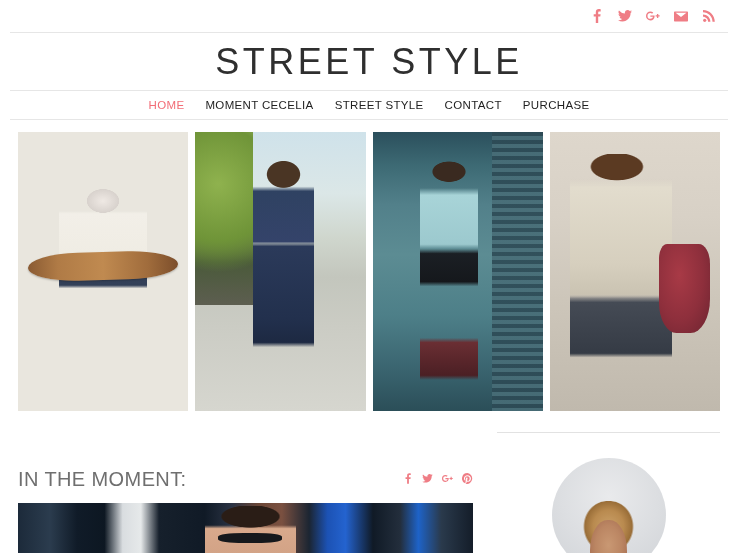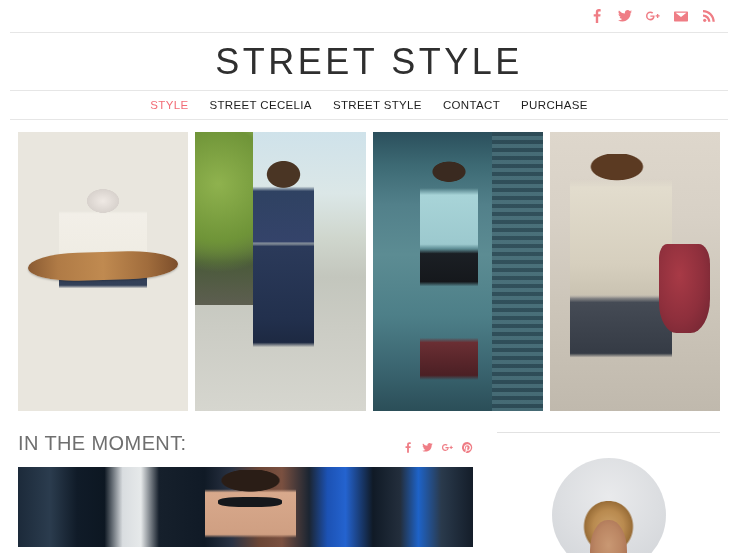--- a/index.html
+++ b/index.html
@@ -170,21 +170,21 @@
 
   
   .content {
     display: flex;
     margin: 21px 18px 0 18px;
     gap: 24px;
   }
   .main-col { width: 455px; flex: 0 0 455px; }
   .side-col { flex: 1 1 auto; }
 
-  .post-head { display:flex; align-items: flex-end; justify-content: space-between; }
+  .post-head { display:flex; justify-content: space-between; margin-top: 36px; }
   .post-title {
     font-size: 20px;
     font-weight: 300;
     letter-spacing: 0.4px;
     color: #6f6f6f;
     line-height: 1.15;
   }
   .post-sub {
     font-size: 13px;
     font-weight: 300;
@@ -304,22 +304,22 @@
       </span>
 
     </div>
   </div>
 
   <div class="brand-wrap">
     <div class="brand">STREET STYLE</div>
   </div>
 
   <nav class="nav">
-    <a class="nav-item active">STYLE</a>
-    <a class="nav-item">STREET CECELIA</a>
+    <a class="nav-item active">HOME</a>
+    <a class="nav-item">MOMENT CECELIA</a>
     <a class="nav-item">STREET STYLE</a>
     <a class="nav-item">CONTACT</a>
     <a class="nav-item">PURCHASE</a>
   </nav>
 
   <div class="hero">
     <div class="hero-tile">
       <div class="ph ph1"></div>
     </div>
     <div class="hero-tile">

